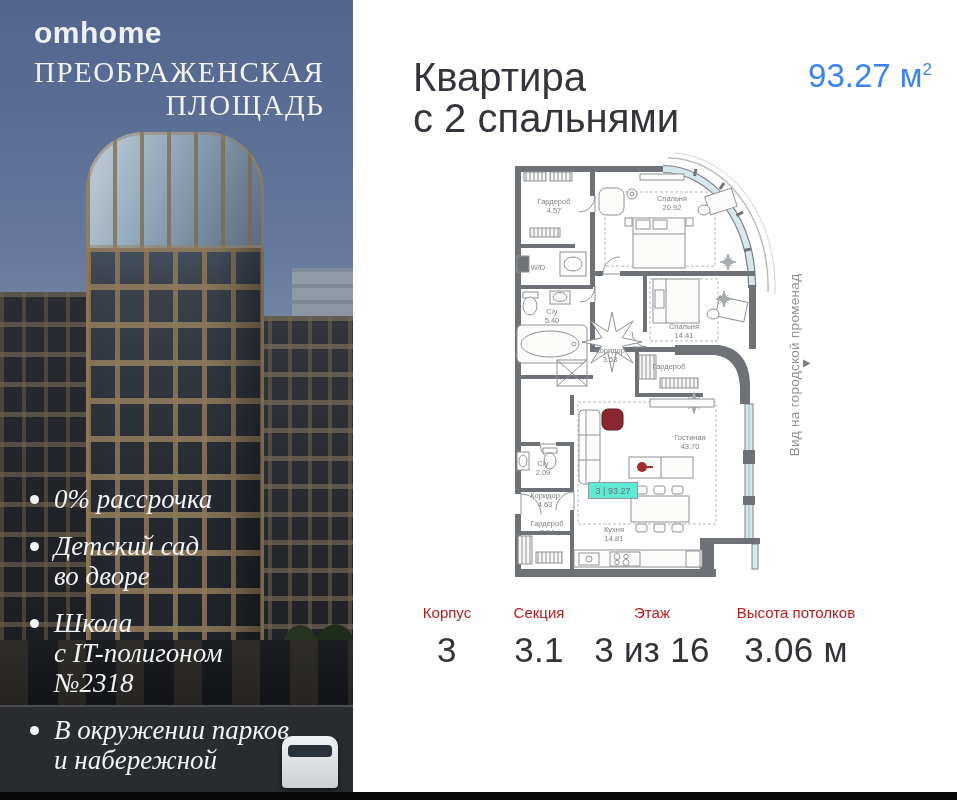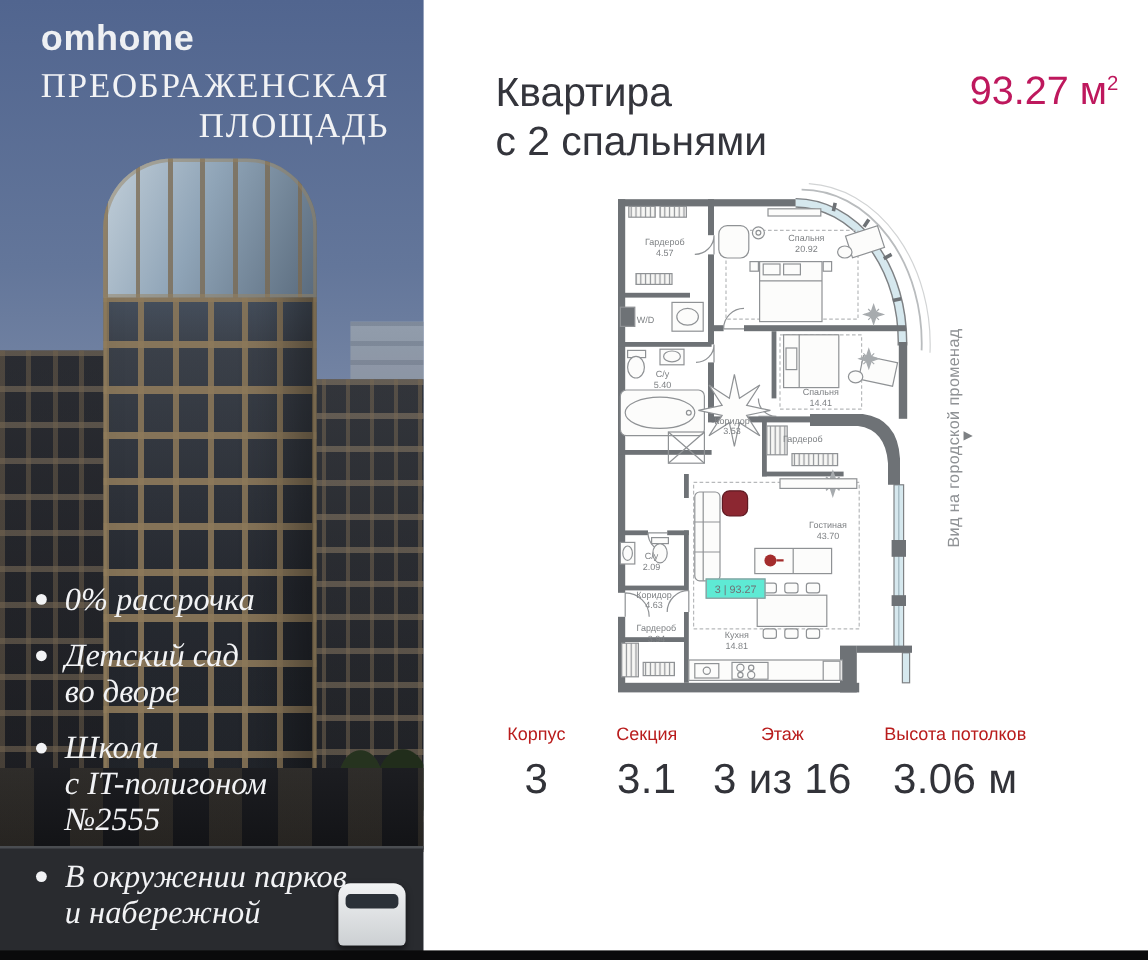--- a/index.html
+++ b/index.html
@@ -47,22 +47,22 @@
 
   .logo{left:34px;top:16px;color:#eef0f3;font-weight:700;font-size:30px;letter-spacing:.5px;}
   .proj{left:34px;top:56px;color:#f2f3f5;font-family:"Liberation Serif",serif;
     font-size:29px;line-height:33px;letter-spacing:1.5px;white-space:pre-line;text-align:right;}
   .bullets{left:30px;top:484px;width:310px;margin:0;padding:0;list-style:none;font-style:italic;}
   .bullets li{display:flex;gap:15px;margin-bottom:17px;color:#f2f3f5;
     font-family:"Liberation Serif",serif;font-size:27px;line-height:30px;white-space:pre-line;}
   .dot{flex:0 0 auto;width:9px;height:9px;border-radius:50%;background:#f2f3f5;margin-top:11px;}
 
   
-  .apt-title{left:413px;top:57px;font-size:34px;line-height:41px;color:#34353c;white-space:pre-line;}
-  .apt-area{left:690px;top:57px;width:242px;text-align:right;font-size:33px;color:#be185d;}
+  .apt-title{left:413px;top:57px;font-size:40px;line-height:41px;color:#34353c;white-space:pre-line;}
+  .apt-area{left:690px;top:57px;width:242px;text-align:right;font-size:33px;color:#3b82f6;}
   .apt-area sup{font-size:17px;}
 
   .stat{top:604px;text-align:center;transform:translateX(-50%);}
   .stat .lbl{font-size:15px;color:#b91c1c;}
   .stat .val{margin-top:9px;font-size:35px;color:#323339;letter-spacing:.3px;}
 
   .plan-svg{left:500px;top:152px;}
   .plan-label{position:absolute;transform:translate(-50%,-50%);text-align:center;
     font-size:7.5px;line-height:9px;color:#7e8184;white-space:nowrap;}
   .unit-badge{left:588px;top:482px;width:48px;height:15px;border:1px solid #95979b;background:#5eead4;
@@ -95,21 +95,21 @@
     </div>
     <div class="abs logo">omhome</div>
     <div class="abs proj">ПРЕОБРАЖЕНСКАЯ
 ПЛОЩАДЬ</div>
     <ul class="abs bullets">
       <li><span class="dot"></span><span>0% рассрочка</span></li>
       <li><span class="dot"></span><span>Детский сад
 во дворе</span></li>
       <li><span class="dot"></span><span>Школа
 с IT-полигоном
-№2555</span></li>
+№2318</span></li>
       <li><span class="dot"></span><span>В окружении парков
 и набережной</span></li>
     </ul>
   </div>
 
   <div class="abs apt-title">Квартира
 с 2 спальнями</div>
   <div class="abs apt-area"><span>93.27</span>&nbsp;<span>м</span><sup>2</sup></div>
 
   <svg class="abs plan-svg" width="335" height="435" viewBox="0 0 335 435">

